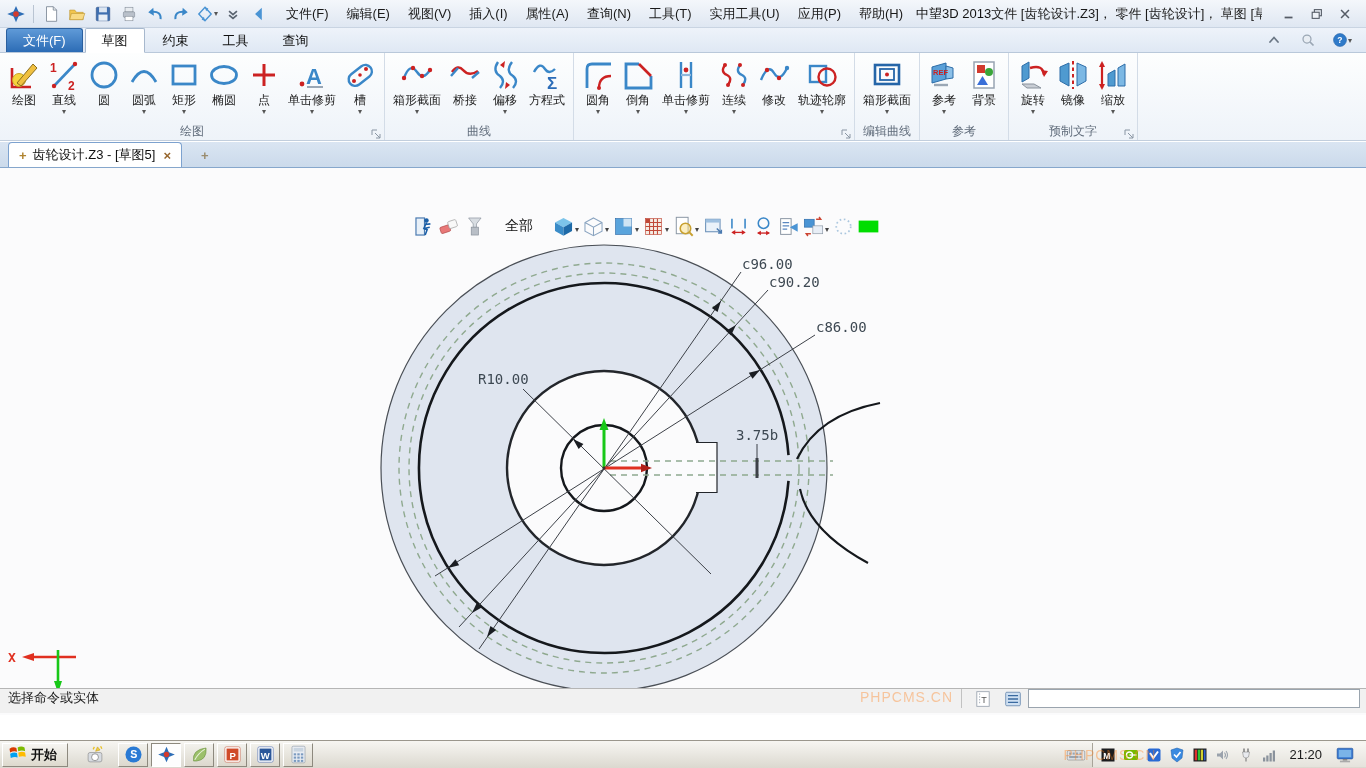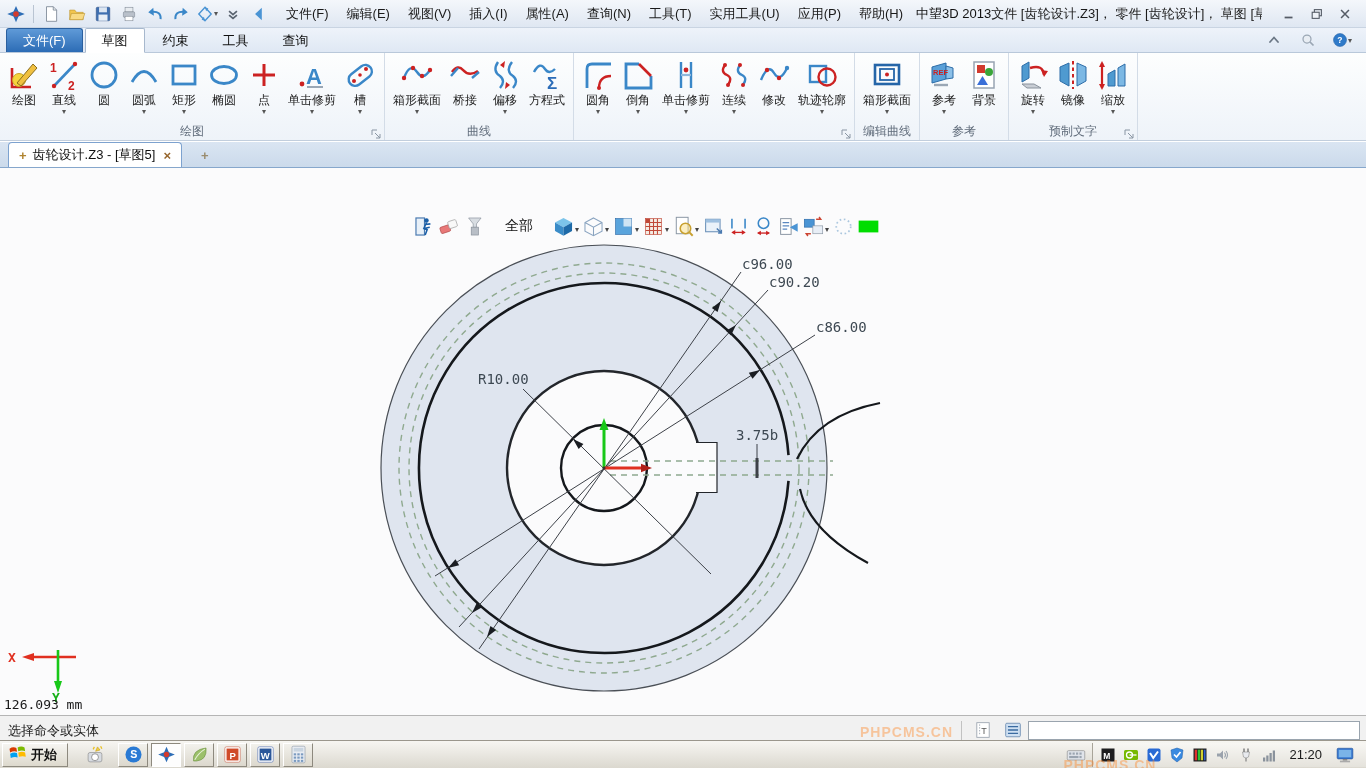--- a/index.html
+++ b/index.html
@@ -55,25 +55,25 @@
   
   .canvas { position:absolute; left:0; top:168px; width:1366px; height:547px; background:#fbfbfc; overflow:hidden; }
   .view-toolbar { position:absolute; left:414px; top:1px; height:26px; display:flex; align-items:center; gap:4px; z-index:5;margin-top:44px; }
   .vt-btn { display:flex; align-items:center; }
   .vt-label { margin:0 16px; font-size:14px; color:#111; }
   .vt-dd { font-size:8px; color:#444; margin:6px 0 0 1px; }
   .gear-svg { position:absolute; left:0; top:0; }
   .dim { font-family:"DejaVu Sans Mono",monospace; font-size:14px; fill:#3d4852; }
   .axis-lab { font-family:"DejaVu Sans Mono",monospace; font-size:13px; font-weight:bold; }
   .readout { font-family:"DejaVu Sans Mono",monospace; font-size:13px; fill:#1a1a1a; }
-  .watermark { position:absolute; font-weight:bold; font-size:14px; color:rgba(255,130,30,.4); letter-spacing:1px; z-index:9;margin-top:20px; }
+  .watermark { position:absolute; font-weight:normal; font-size:14px; color:rgba(255,130,30,.4); letter-spacing:1px; z-index:9; }
 
   
-  .statusbar { position:absolute; left:0; top:715px; width:1366px; height:25px; background:#f1f1f1;
-    border-top:1px solid #b5b5b5; display:flex; align-items:flex-end; }
+  .statusbar { position:absolute; left:0; top:688px; width:1366px; height:25px; background:#f1f1f1;
+    border-top:1px solid #b5b5b5; display:flex; align-items:flex-start; }
   .status-msg { padding-left:8px; font-size:13px; color:#1a1a1a; flex:1; }
   .sb-sep { width:1px; height:19px; background:#c2c2c2; margin:0 6px; }
   .sb-icon { width:22px; height:20px; display:flex; align-items:center; justify-content:center; margin:0 4px; }
   .sb-input { width:332px; height:19px; border:1px solid #9aa4ae; background:#fff; margin-right:6px; font-size:12px; padding:0 4px; }
 
   
   .taskbar { position:absolute; left:0; top:740px; width:1366px; height:28px;
     background:linear-gradient(#f7f6f2,#dbd8cf); border-top:1px solid #9b978d; display:flex; align-items:center; }
   .start-btn { display:flex; align-items:center; gap:4px; height:24px; margin-left:2px; padding:0 10px 0 4px;
     background:linear-gradient(#f6f5f1,#ddd9cd); border:1px solid; border-color:#fff #8d897e #8d897e #fff; font-weight:bold; }

